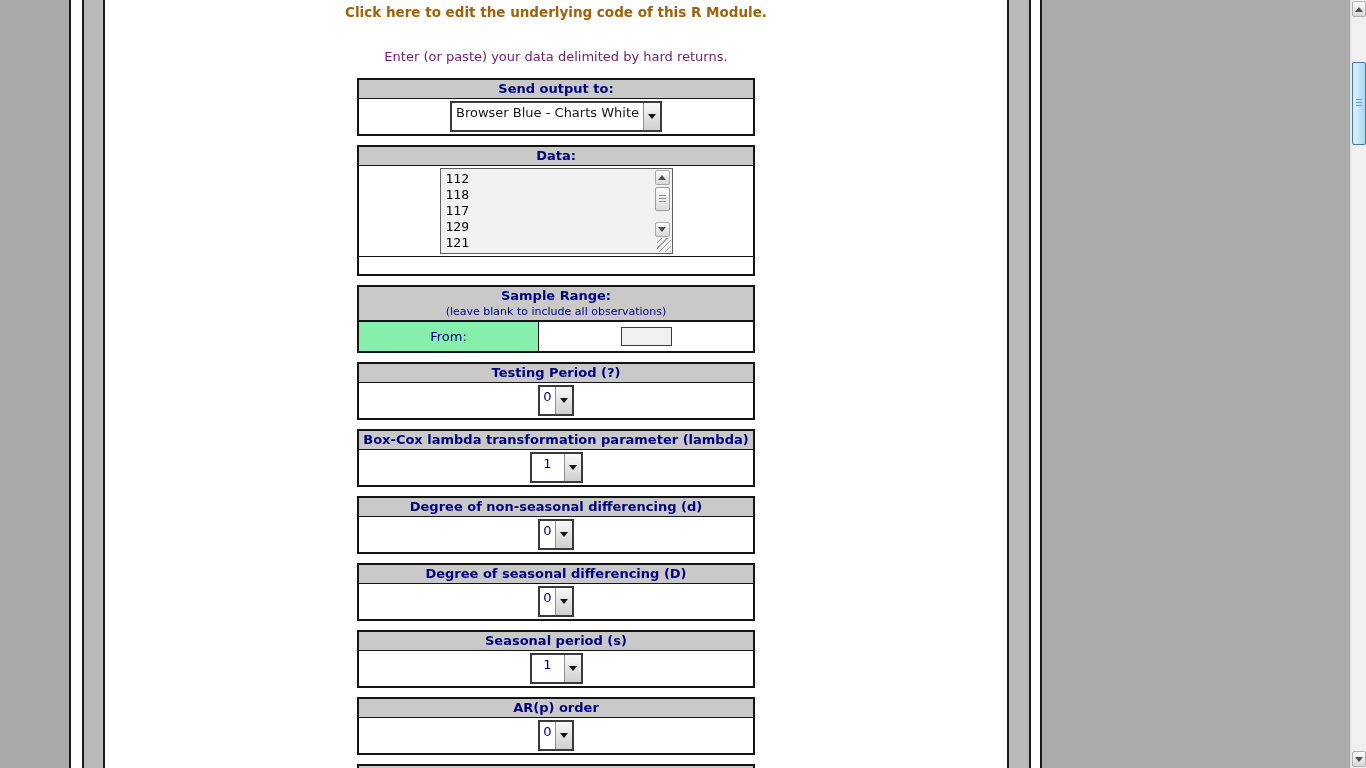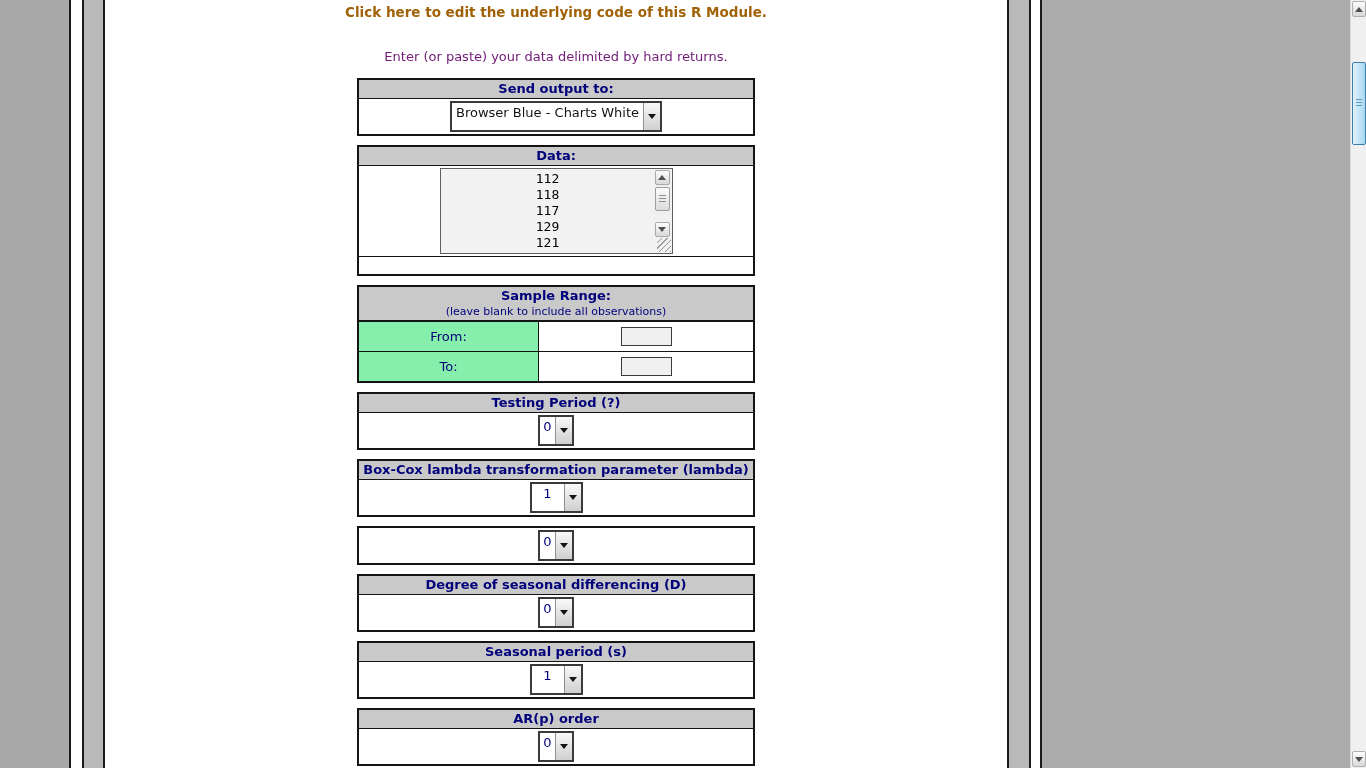--- a/index.html
+++ b/index.html
@@ -46,21 +46,21 @@
     width: 17px; background: linear-gradient(#f9f9f9, #cfcfcf);
     border-left: 1px solid #8f8f8f; display: flex; align-items: center; justify-content: center; cursor: pointer;
   }
   .sel .arr { width: 0; height: 0; border: 4px solid transparent; border-top: 5px solid #141414; margin-top: 4px; }
   .sel-send .val { color: #141414; text-align: left; min-width: 190px; padding: 0 4px; }
   .param.wide .sel .val { min-width: 32px; }
 
   
   .ta {
     position: relative; width: 233px; height: 86px; margin: 0 auto;
-    background: #f2f2f2; border: 1px solid #5f5f5f; text-align: center;
+    background: #f2f2f2; border: 1px solid #5f5f5f; text-align: left;
     font-family: "DejaVu Sans Mono", "Liberation Mono", monospace;
     font-size: 13px; line-height: 16px; padding: 2px 22px 2px 5px; overflow: hidden;
   }
   .ta-rail { position: absolute; top: 1px; right: 1px; width: 17px; height: 67px; background: #f0f0f0; }
   .ta-btn {
     position: absolute; left: 1px; width: 15px; height: 15px;
     background: linear-gradient(#fdfdfd, #d8d8d8); border: 1px solid #a8a8a8; border-radius: 2px;
     display: flex; align-items: center; justify-content: center; cursor: pointer;
   }
   .ta-btn.up { top: 0; } .ta-btn.dn { bottom: 0; }
@@ -171,26 +171,20 @@
         <span class="sub">(leave blank to include all observations)</span>
       </div>
       <div>
 
       <div class="range-row">
           <div class="range-label">From:</div>
           <div class="range-field">
             <input class="mini-input" type="text" value="" style="">
           </div>
         </div>
-          <div class="range-row">
-          <div class="range-label">To:</div>
-          <div class="range-field">
-            <input class="mini-input" type="text" value="" style="">
-          </div>
-        </div>
         </div>
     </div>
 
     <div>
 
     <div class="section param">
         <div class="sec-head">Testing Period (?)</div>
         <div class="sec-body">
           <span class="sel">
             <span class="val">0</span>
@@ -205,20 +199,21 @@
         <div class="sec-body">
           <span class="sel">
             <span class="val">1</span>
             <span class="btn">
                 <span class="arr"></span>
               </span>
           </span>
         </div>
       </div>
         <div class="section param">
+        <div class="sec-head">Degree of non-seasonal differencing (d)</div>
         <div class="sec-body">
           <span class="sel">
             <span class="val">0</span>
             <span class="btn">
                 <span class="arr"></span>
               </span>
           </span>
         </div>
       </div>
         <div class="section param">

